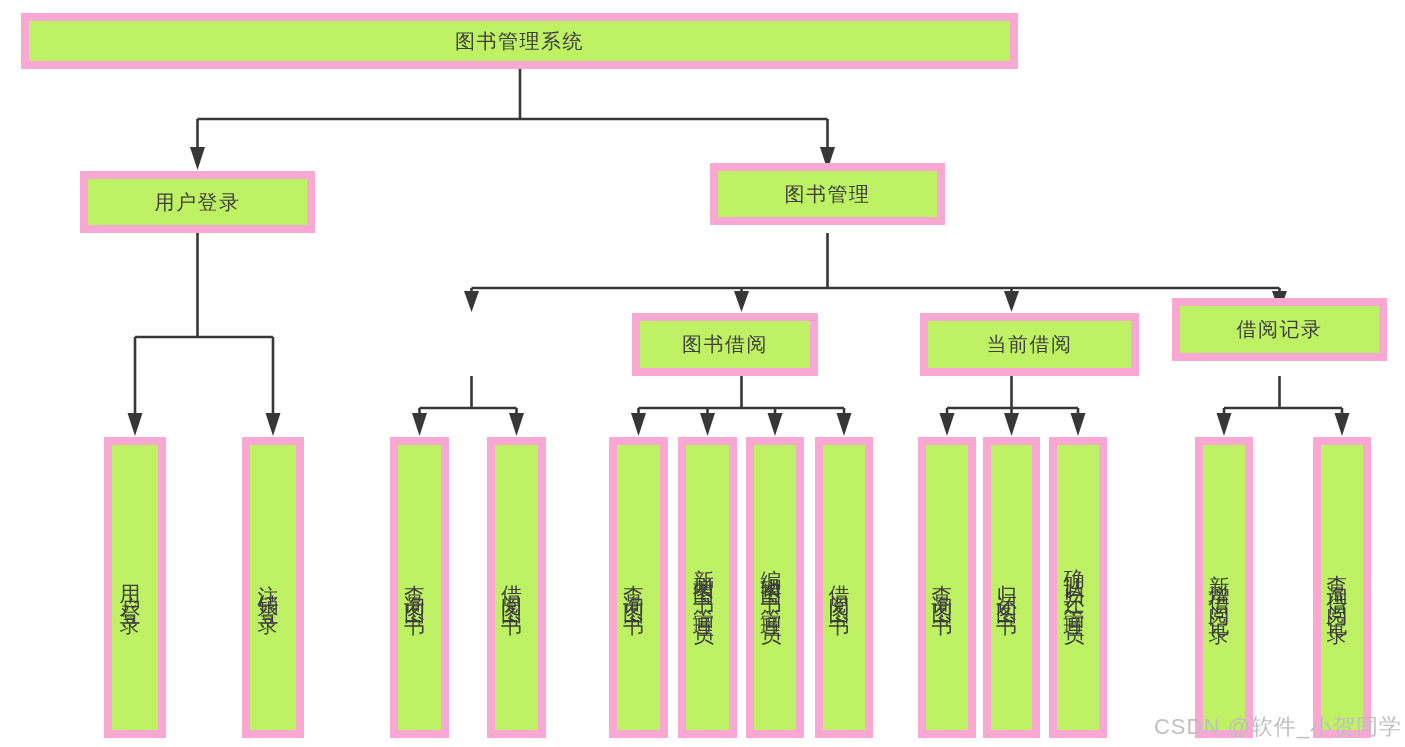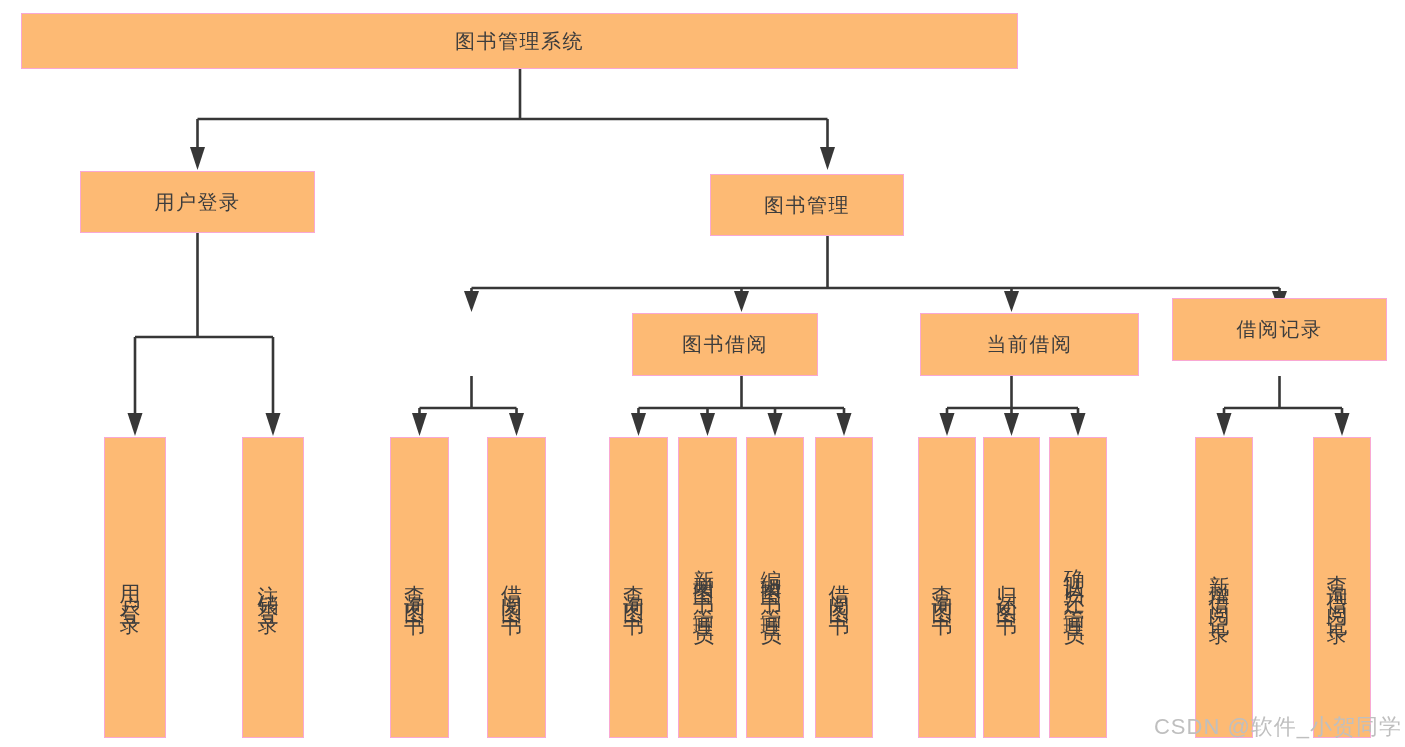--- a/index.html
+++ b/index.html
@@ -13,22 +13,22 @@
   }
   .wires {
     position: absolute;
     left: 0; top: 0;
     width: 1405px; height: 747px;
     pointer-events: none;
   }
   .box {
     position: absolute;
     box-sizing: border-box;
-    border: 1px solid #f9a8d4;
-    background: #fdba74;
+    border: 8px solid #f9a8d4;
+    background: #bef264;
     color: #3d3d3d;
     display: flex;
     align-items: center;
     justify-content: center;
   }
   .hbox { font-size: 20px; letter-spacing: 1.5px; }
   .leaf { font-size: 21px; }
   .leaf span {
     writing-mode: vertical-rl;
     text-orientation: mixed;
@@ -85,21 +85,21 @@
     <polygon points="1070.5,413 1085.5,413 1078,436" fill="#373737"></polygon>
 
     <path d="M1279.5 376 V408 M1224 408 H1342 M1224 408 V414 M1342 408 V414" fill="none" stroke="#373737" stroke-width="2.6"></path>
     <polygon points="1216.5,413 1231.5,413 1224,436" fill="#373737"></polygon>
     <polygon points="1334.5,413 1349.5,413 1342,436" fill="#373737"></polygon>
   </svg>
 
   <div class="box hbox" style="left:21px; top:13px; width:997px; height:56px;">图书管理系统</div>
 
   <div class="box hbox" style="left:80px; top:171px; width:235px; height:62px;">用户登录</div>
-  <div class="box hbox" style="left:710px; top:174px; width:194px; height:62px;">图书管理</div>
+  <div class="box hbox" style="left:710px; top:163px; width:235px; height:62px;">图书管理</div>
 
   <div class="box hbox" style="left:632px; top:313px; width:186px; height:63px;">图书借阅</div>
   <div class="box hbox" style="left:920px; top:313px; width:219px; height:63px;">当前借阅</div>
   <div class="box hbox" style="left:1172px; top:298px; width:215px; height:63px;">借阅记录</div>
 
   <div class="box leaf" style="left:104px; top:437px; width:62px; height:301px;">
       <span>用户登录</span>
     </div>
   <div class="box leaf" style="left:242px; top:437px; width:62px; height:301px;">
       <span>注销登录</span>

